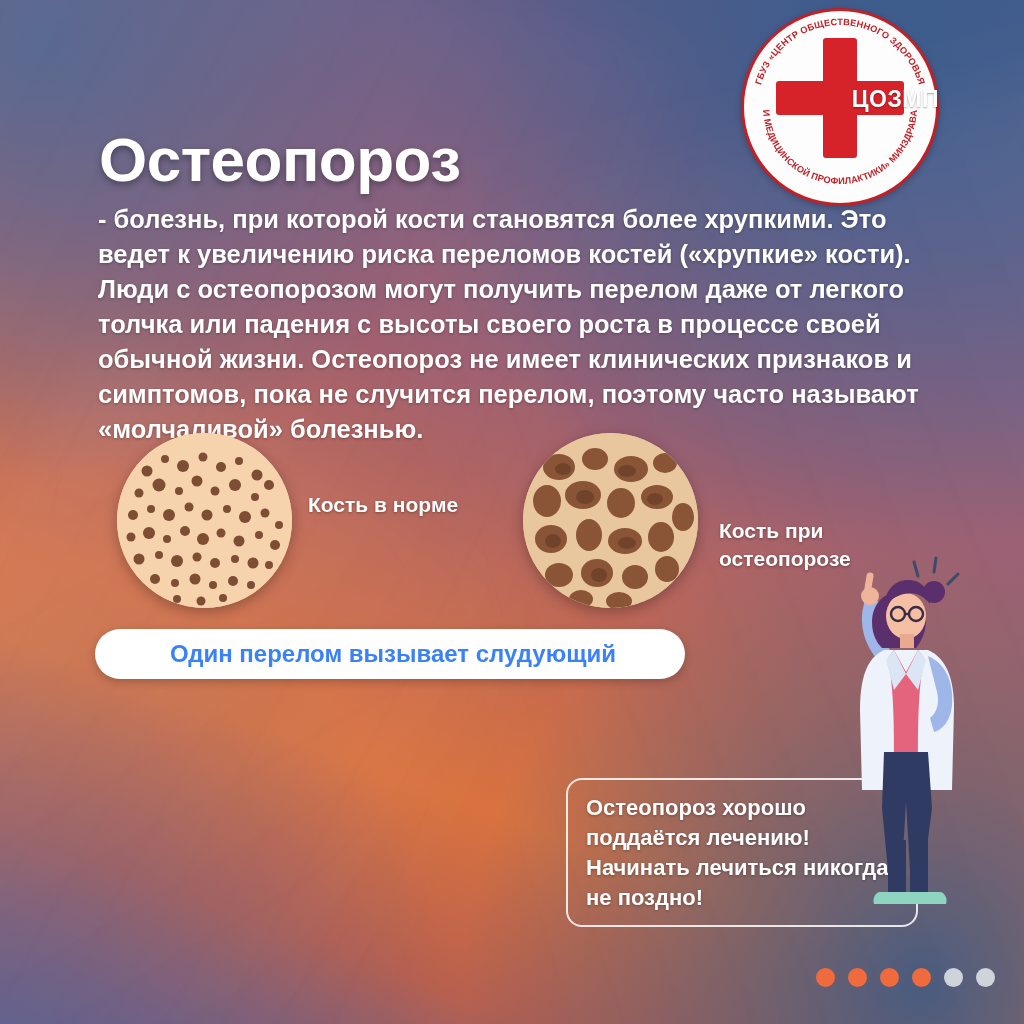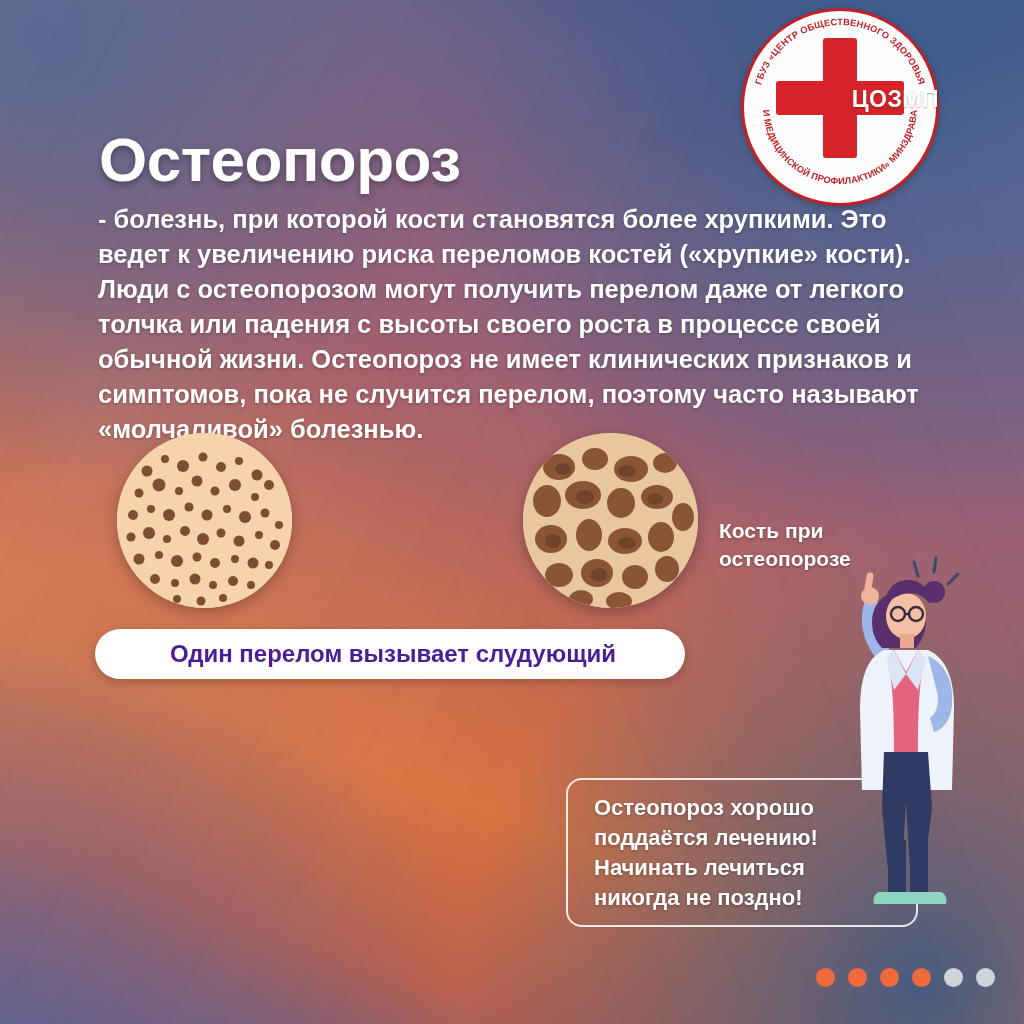--- a/index.html
+++ b/index.html
@@ -72,37 +72,37 @@
   }
   #label-normal{left:308px;top:491px;}
   #label-osteo{left:719px;top:517px;width:190px;}
 
   
   #pill{
     position:absolute;left:95px;top:629px;width:590px;height:50px;
     background:#ffffff;border-radius:26px;box-shadow:0 3px 10px rgba(0,0,0,.22);
     display:flex;align-items:center;justify-content:center;
   }
-  #pill span{font-size:24px;font-weight:bold;color:#4c1d95;margin-left:6px;}
+  #pill span{font-size:24px;font-weight:bold;color:#3b82f6;margin-left:6px;}
 
   
   #stats{
     position:absolute;left:95px;top:703px;width:470px;
     font-size:22.5px;line-height:32px;color:#ffffff;
     text-shadow:0 1px 3px rgba(0,0,0,.28);
   }
 
   
   #callout{
     position:absolute;left:566px;top:778px;width:348px;height:145px;
     border:2px solid rgba(255,255,255,.85);border-radius:16px;
     display:flex;align-items:center;
   }
   #callout p{
-    margin:8px;padding:0 18px;font-size:22px;line-height:30px;font-weight:bold;color:#ffffff;
+    margin:0;padding:0 18px;font-size:22px;line-height:30px;font-weight:bold;color:#ffffff;
     text-shadow:0 1px 3px rgba(0,0,0,.3);
   }
 
   
   #doctor{position:absolute;left:806px;top:540px;width:200px;height:400px;}
 
   
   #dots{position:absolute;left:816px;top:968px;display:flex;gap:13px;}
   .dot{width:19px;height:19px;border-radius:50%;}
 </style>
@@ -221,20 +221,21 @@
           <ellipse cx="104" cy="38" rx="9" ry="6"></ellipse>
         <ellipse cx="62" cy="64" rx="9" ry="7"></ellipse>
           <ellipse cx="132" cy="66" rx="8" ry="6"></ellipse>
         <ellipse cx="30" cy="108" rx="8" ry="7"></ellipse>
           <ellipse cx="104" cy="110" rx="9" ry="6"></ellipse>
         <ellipse cx="76" cy="142" rx="8" ry="7"></ellipse>
       </g>
     </svg>
   </div>
 
+  <div id="label-normal" class="bone-label">Кость в норме</div>
   <div id="label-osteo" class="bone-label">Кость при остеопорозе</div>
 
   <div id="pill">
     <span>Один перелом вызывает слудующий</span>
   </div>
 
 
   <div id="callout">
     <p>Остеопороз хорошо поддаётся лечению! Начинать лечиться никогда не поздно!</p>
   </div>

